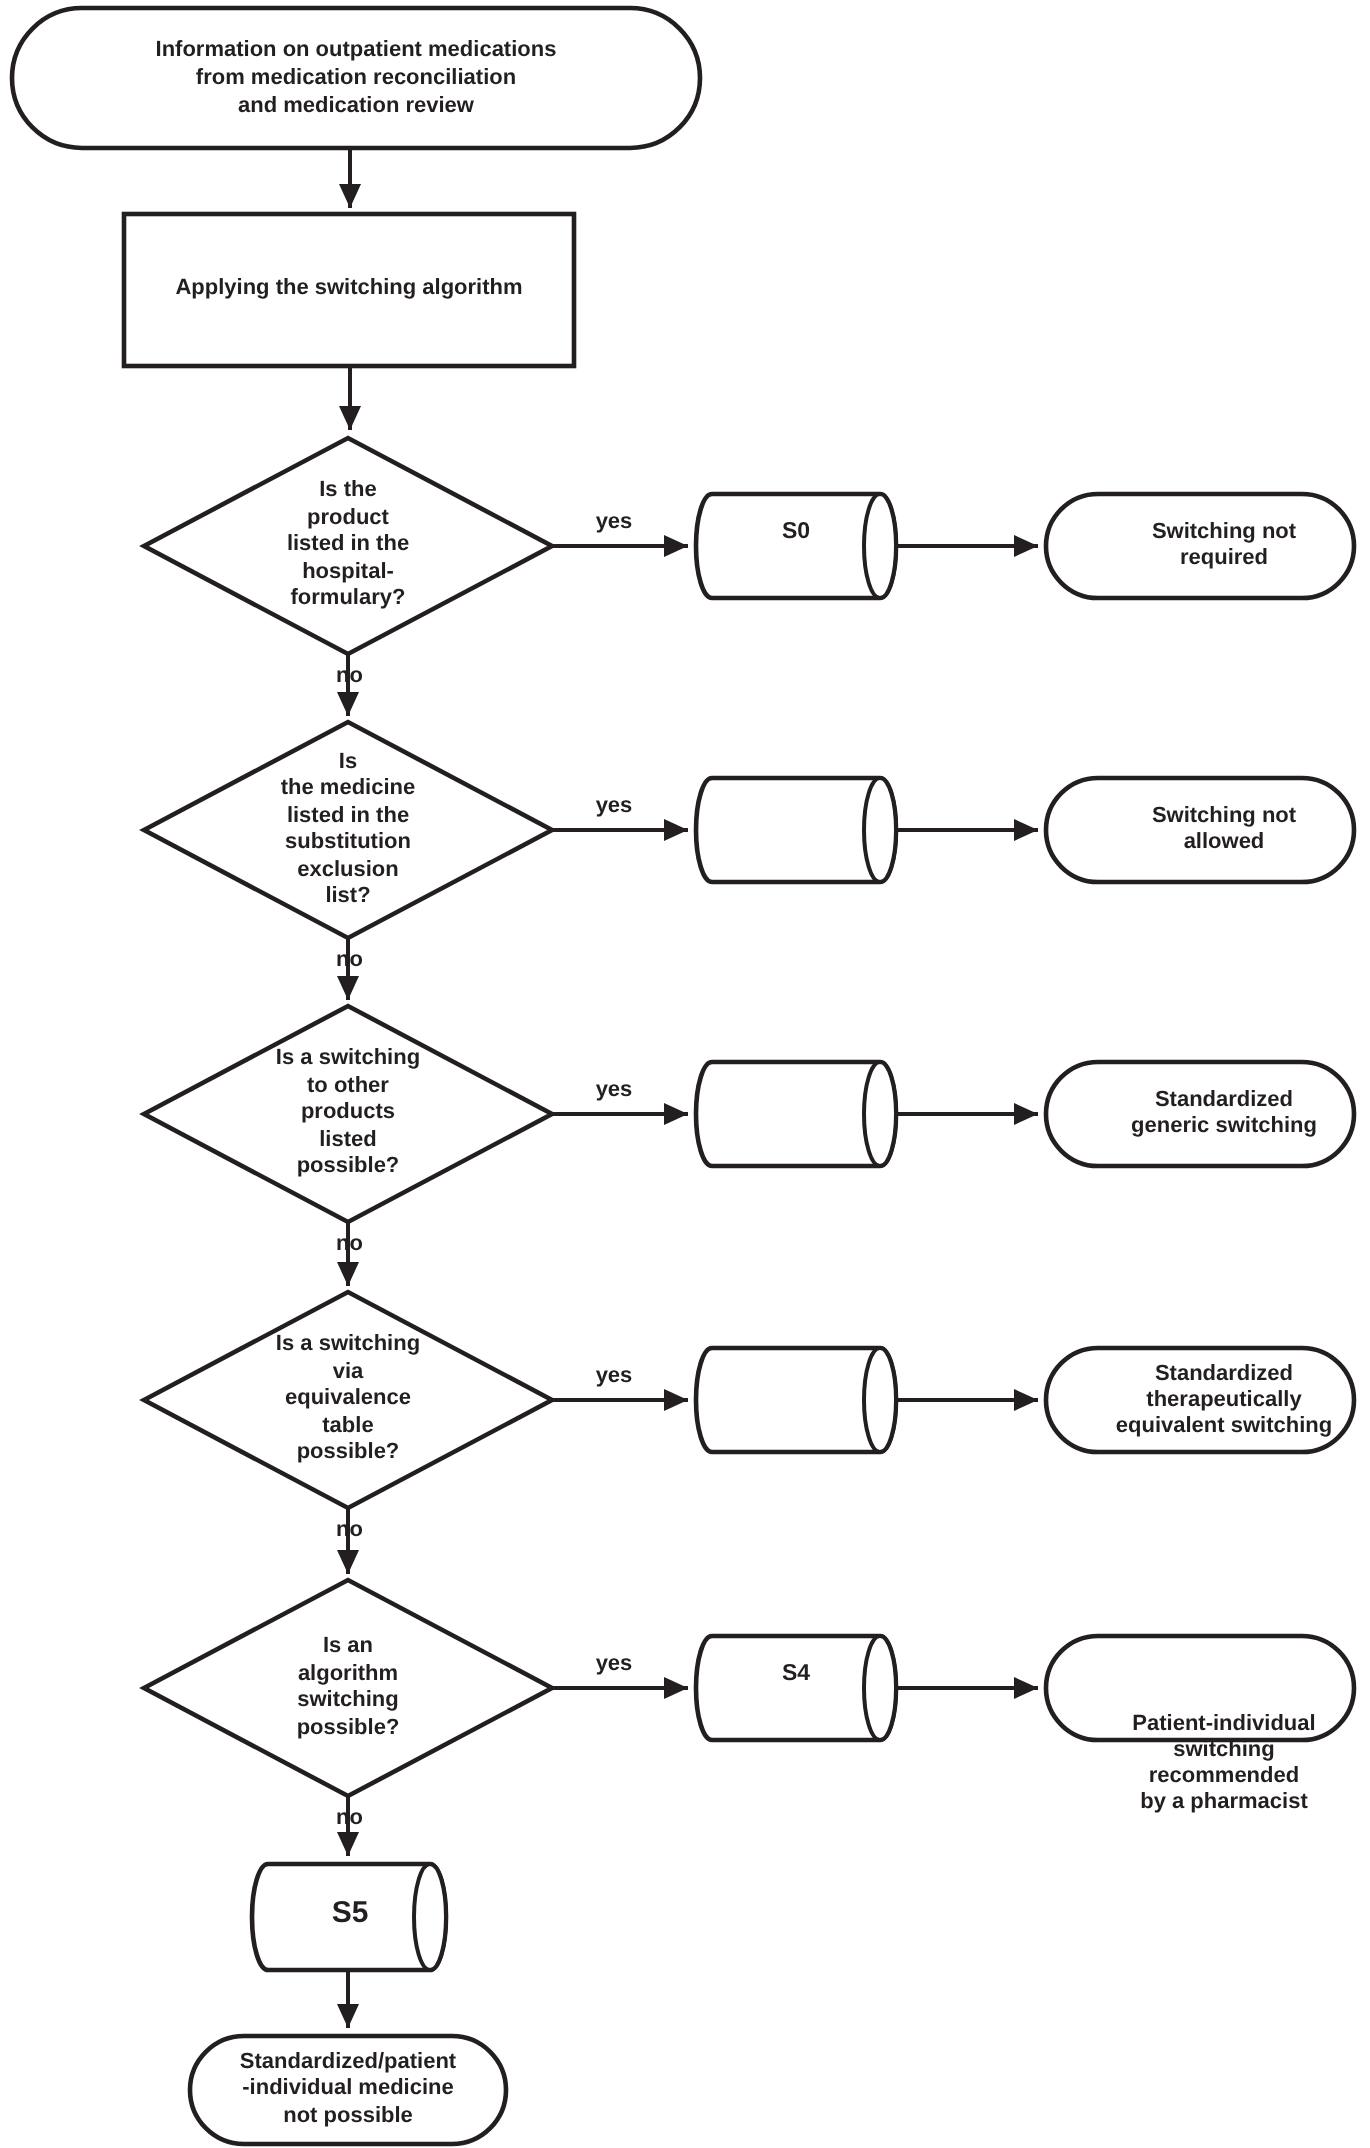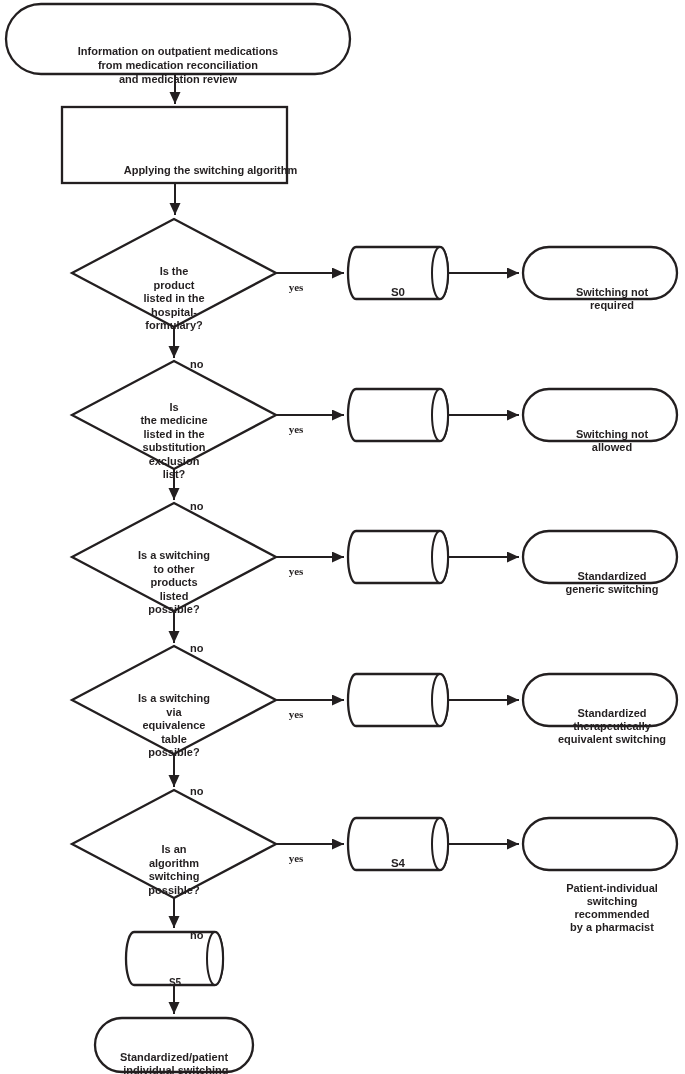--- a/index.html
+++ b/index.html
@@ -4,30 +4,30 @@
 <style>
   html,body{margin:0;padding:0;background:#ffffff;}
   #stage{
     position:relative;width:685px;height:1074px;background:#ffffff;
     font-family:"Liberation Sans","DejaVu Sans",sans-serif;overflow:hidden;
   }
   #shapes{position:absolute;left:0;top:0;}
   .lbl{
     position:absolute;display:flex;align-items:center;justify-content:center;
     text-align:center;white-space:pre-line;font-weight:bold;font-size:11px;
-    line-height:13.5px;color:#231f20;pointer-events:none;margin-top:26px;
+    line-height:13.5px;color:#231f20;pointer-events:none;
   }
   .lbl.start{left:6px;top:4px;width:344px;height:70px;line-height:14px;}
-  .lbl.process{left:62px;top:107px;width:225px;height:76px;padding-left:36px;}
+  .lbl.process{left:62px;top:107px;width:225px;height:76px;}
   .lbl.decision{width:200px;left:74px;height:110px;}
-  .lbl.yes{width:40px;height:20px;left:276px;font-family:Liberation Serif, serif;}
+  .lbl.yes{width:40px;height:20px;left:287px;}
   .lbl.step{width:92px;height:40px;left:352px;font-size:11.5px;}
   .lbl.outcome{width:178px;height:52px;left:523px;line-height:13px;}
-  .lbl.no{width:40px;height:18px;left:190px;justify-content:flex-start;}
-  .lbl.step5{left:130px;top:932px;width:90px;height:50px;font-size:10px;}
+  .lbl.no{width:40px;height:18px;left:168px;justify-content:flex-start;}
+  .lbl.step5{left:130px;top:932px;width:90px;height:50px;font-size:15px;}
   .lbl.final{left:95px;top:1018px;width:158px;height:54px;line-height:13.5px;}
   
   .d1{top:218px}.d2{top:360px}.d3{top:502px}.d4{top:645px}.d5{top:789px}
   .y1{top:252px}.y2{top:394px}.y3{top:536px}.y4{top:679px}.y5{top:823px}
   .s1{top:247px}.s2{top:389px}.s3{top:531px}.s4{top:674px}.s5{top:818px}
   .o1{top:247px}.o2{top:389px}.o3{top:531px}.o4{top:674px}.o5{top:856px}
   .n1{top:330px}.n2{top:472px}.n3{top:614px}.n4{top:757px}.n5{top:901px}
   svg .shape{fill:#ffffff;stroke:#231f20;stroke-width:2.3;}
   svg .cap{fill:#ffffff;stroke:#231f20;stroke-width:2;}
   svg .edge{fill:none;stroke:#231f20;stroke-width:2;}
@@ -151,16 +151,16 @@
   <div class="lbl yes y5">yes</div>
   <div class="lbl step s5">S4</div>
   <div class="lbl outcome o5">Patient-individual
 switching
 recommended
 by a pharmacist</div>
   <div class="lbl no n5">no</div>
 
   <div class="lbl step5">S5</div>
   <div class="lbl final">Standardized/patient
--individual switching
+-individual medicine
 not possible</div>
 
 </div>
 
 </body></html>

